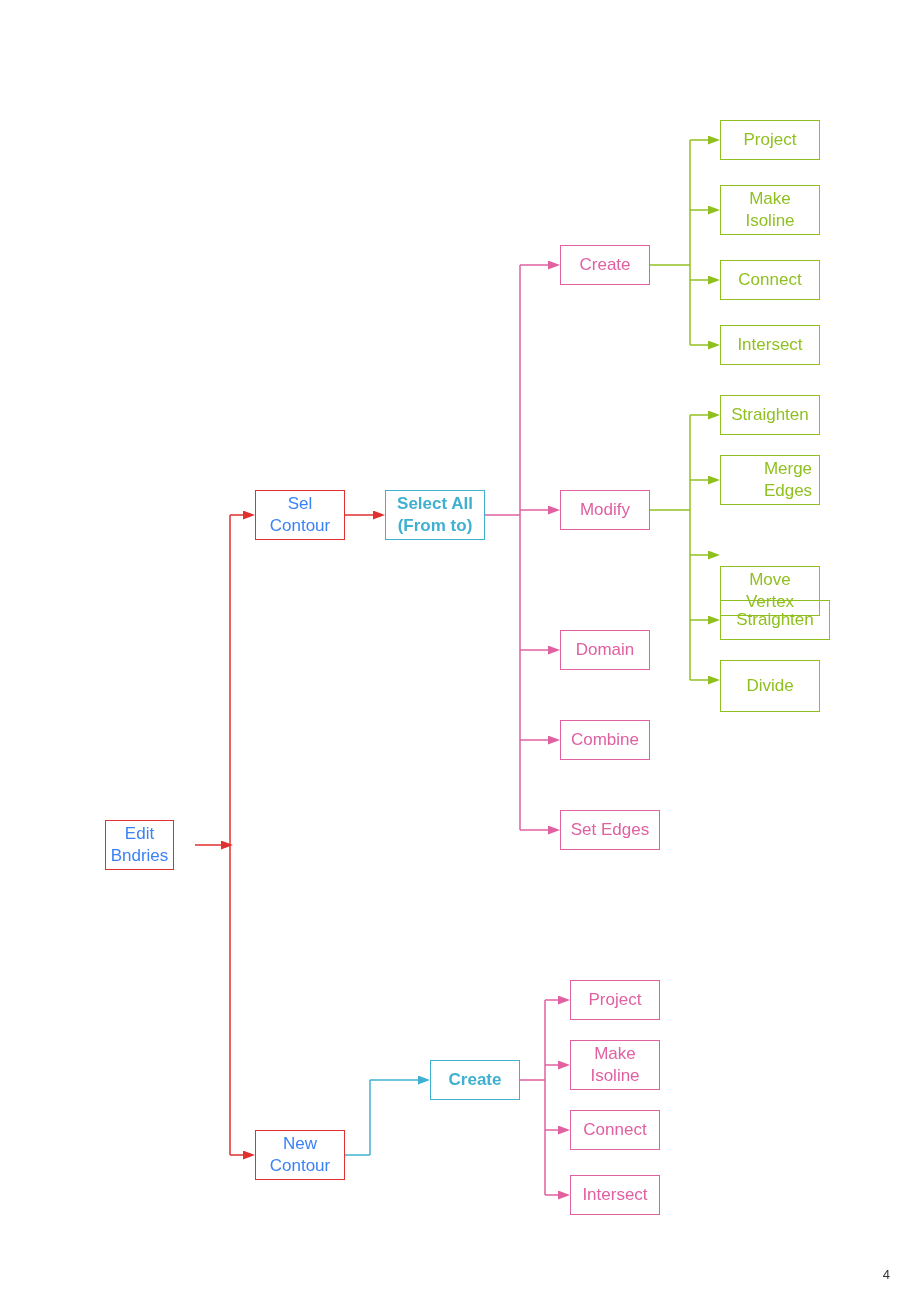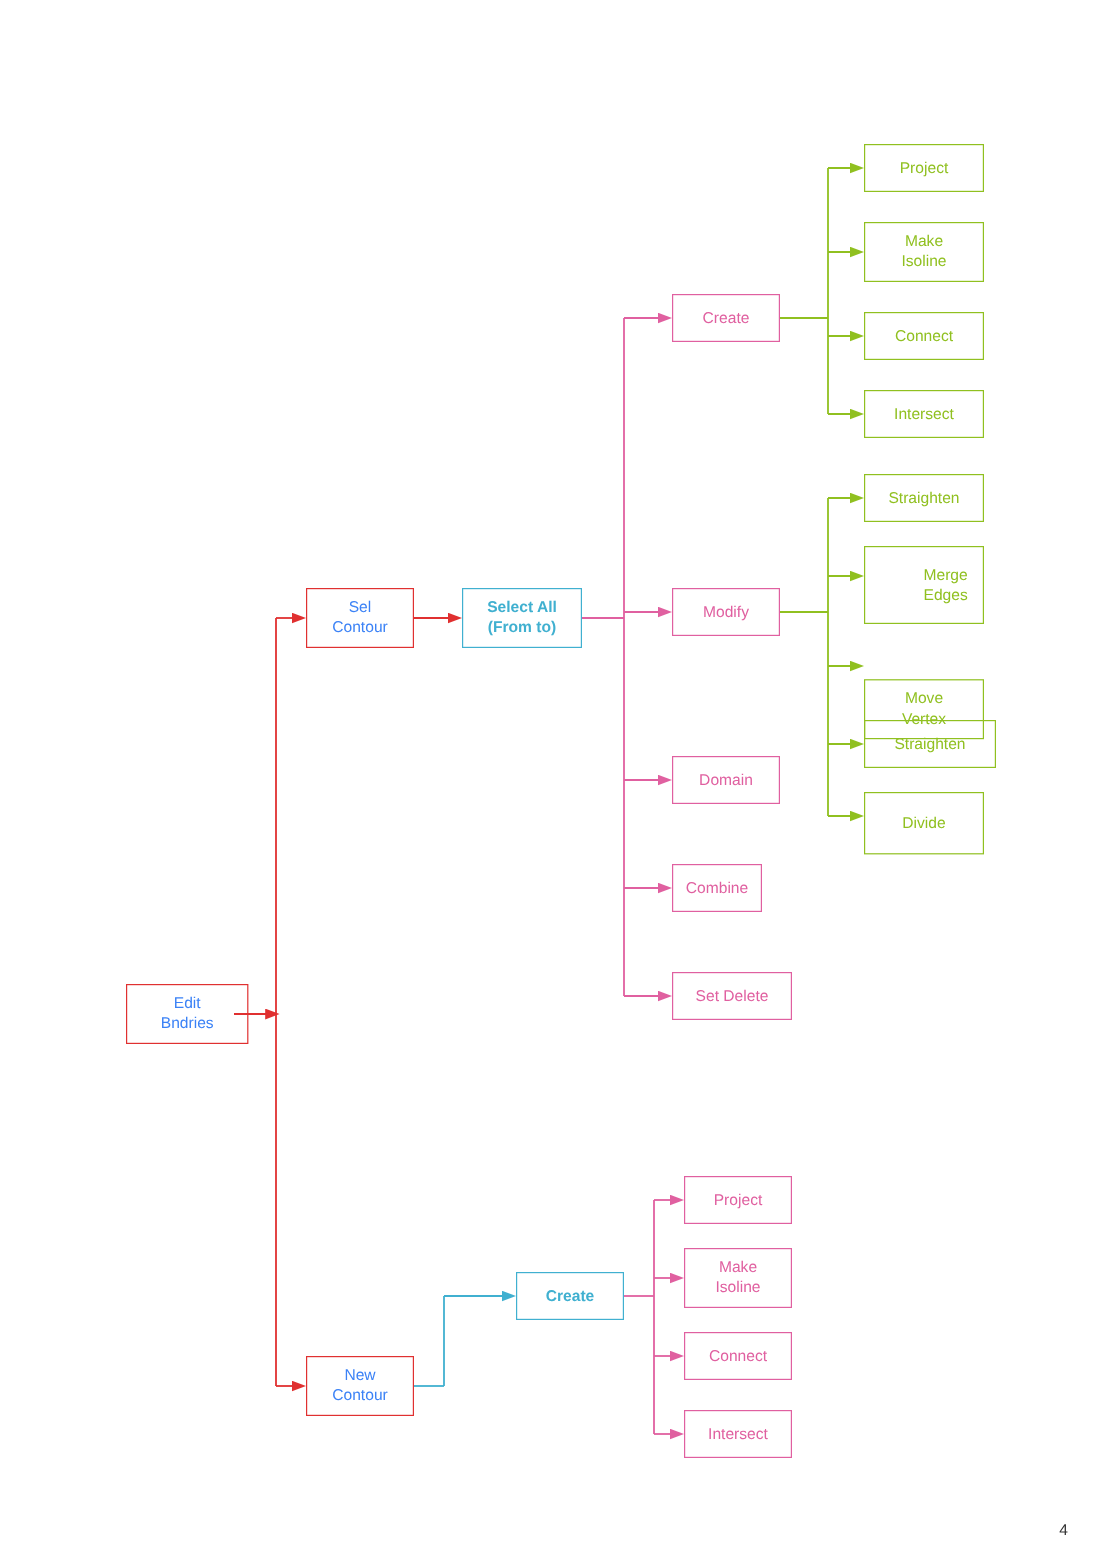--- a/index.html
+++ b/index.html
@@ -11,21 +11,21 @@
       position: relative;
       overflow: hidden;
     }
     .node {
       position: absolute;
       border: 1.5px solid;
       text-align: center;
       display: flex;
       align-items: center;
       justify-content: center;
-      font-size: 13px;
+      font-size: 17px;
       line-height: 1.3;
       padding: 4px;
     }
     .red { color: #3b82f6; border-color: #e03030; }
     .pink { color: #e060a0; border-color: #e060a0; }
     .cyan { color: #40b0d0; border-color: #40b0d0; font-weight: bold; }
     .green { color: #90c020; border-color: #90c020; }
 
     svg.arrows {
       position: absolute;
@@ -105,38 +105,38 @@
 
   <line x1="520" y1="1080" x2="545" y2="1080" stroke="#e060a0" stroke-width="1.5"></line>
   <line x1="545" y1="1000" x2="545" y2="1195" stroke="#e060a0" stroke-width="1.5"></line>
   <line x1="545" y1="1000" x2="567" y2="1000" stroke="#e060a0" stroke-width="1.5" marker-end="url(#arr-pink)"></line>
   <line x1="545" y1="1065" x2="567" y2="1065" stroke="#e060a0" stroke-width="1.5" marker-end="url(#arr-pink)"></line>
   <line x1="545" y1="1130" x2="567" y2="1130" stroke="#e060a0" stroke-width="1.5" marker-end="url(#arr-pink)"></line>
   <line x1="545" y1="1195" x2="567" y2="1195" stroke="#e060a0" stroke-width="1.5" marker-end="url(#arr-pink)"></line>
 </svg>
 
 <div id="nodes-container">
-    <div class="node red" style="left: 105px; top: 820px; width: 102px; height: 50px; line-height: 1.3; white-space: pre-line;">Edit
+    <div class="node red" style="left: 105px; top: 820px; width: 69px; height: 50px; line-height: 1.3; white-space: pre-line;">Edit
 Bndries</div>
     <div class="node red" style="left: 255px; top: 490px; width: 90px; height: 50px; line-height: 1.3; white-space: pre-line;">Sel
 Contour</div>
     <div class="node cyan" style="left: 385px; top: 490px; width: 100px; height: 50px; line-height: 1.3; white-space: pre-line;">Select All
 (From to)</div>
     <div class="node pink" style="left: 560px; top: 245px; width: 90px; height: 40px; line-height: 1.3; white-space: pre-line;">Create</div>
     <div class="node pink" style="left: 560px; top: 490px; width: 90px; height: 40px; line-height: 1.3; white-space: pre-line;">Modify</div>
     <div class="node pink" style="left: 560px; top: 630px; width: 90px; height: 40px; line-height: 1.3; white-space: pre-line;">Domain</div>
-    <div class="node pink" style="left: 560px; top: 720px; width: 75px; height: 40px; line-height: 1.3; white-space: pre-line;">Combine</div>
-    <div class="node pink" style="left: 560px; top: 810px; width: 100px; height: 40px; line-height: 1.3; white-space: pre-line;">Set Delete</div>
+    <div class="node pink" style="left: 560px; top: 720px; width: 90px; height: 40px; line-height: 1.3; white-space: pre-line;">Combine</div>
+    <div class="node pink" style="left: 560px; top: 810px; width: 100px; height: 40px; line-height: 1.3; white-space: pre-line;">Set Edges</div>
     <div class="node green" style="left: 720px; top: 120px; width: 100px; height: 40px; line-height: 1.3; white-space: pre-line;">Project</div>
     <div class="node green" style="left: 720px; top: 185px; width: 100px; height: 50px; line-height: 1.3; white-space: pre-line;">Make
 Isoline</div>
     <div class="node green" style="left: 720px; top: 260px; width: 100px; height: 40px; line-height: 1.3; white-space: pre-line;">Connect</div>
     <div class="node green" style="left: 720px; top: 325px; width: 100px; height: 40px; line-height: 1.3; white-space: pre-line;">Intersect</div>
     <div class="node green" style="left: 720px; top: 395px; width: 100px; height: 40px; line-height: 1.3; white-space: pre-line;">Straighten</div>
-    <div class="node green" style="left: 720px; top: 455px; width: 100px; height: 65px; line-height: 1.3; white-space: pre-line; padding-left: 40px;">Merge
+    <div class="node green" style="left: 720px; top: 455px; width: 100px; height: 50px; line-height: 1.3; white-space: pre-line; padding-left: 40px;">Merge
 Edges</div>
     <div class="node green" style="left: 720px; top: 530px; width: 100px; height: 50px; line-height: 1.3; white-space: pre-line; margin-top: 36px;">Move
 Vertex</div>
     <div class="node green" style="left: 720px; top: 600px; width: 110px; height: 40px; line-height: 1.3; white-space: pre-line;">Straighten</div>
     <div class="node green" style="left: 720px; top: 660px; width: 100px; height: 52px; line-height: 1.3; white-space: pre-line;">Divide</div>
     <div class="node red" style="left: 255px; top: 1130px; width: 90px; height: 50px; line-height: 1.3; white-space: pre-line;">New
 Contour</div>
     <div class="node cyan" style="left: 430px; top: 1060px; width: 90px; height: 40px; line-height: 1.3; white-space: pre-line;">Create</div>
     <div class="node pink" style="left: 570px; top: 980px; width: 90px; height: 40px; line-height: 1.3; white-space: pre-line;">Project</div>
     <div class="node pink" style="left: 570px; top: 1040px; width: 90px; height: 50px; line-height: 1.3; white-space: pre-line;">Make

